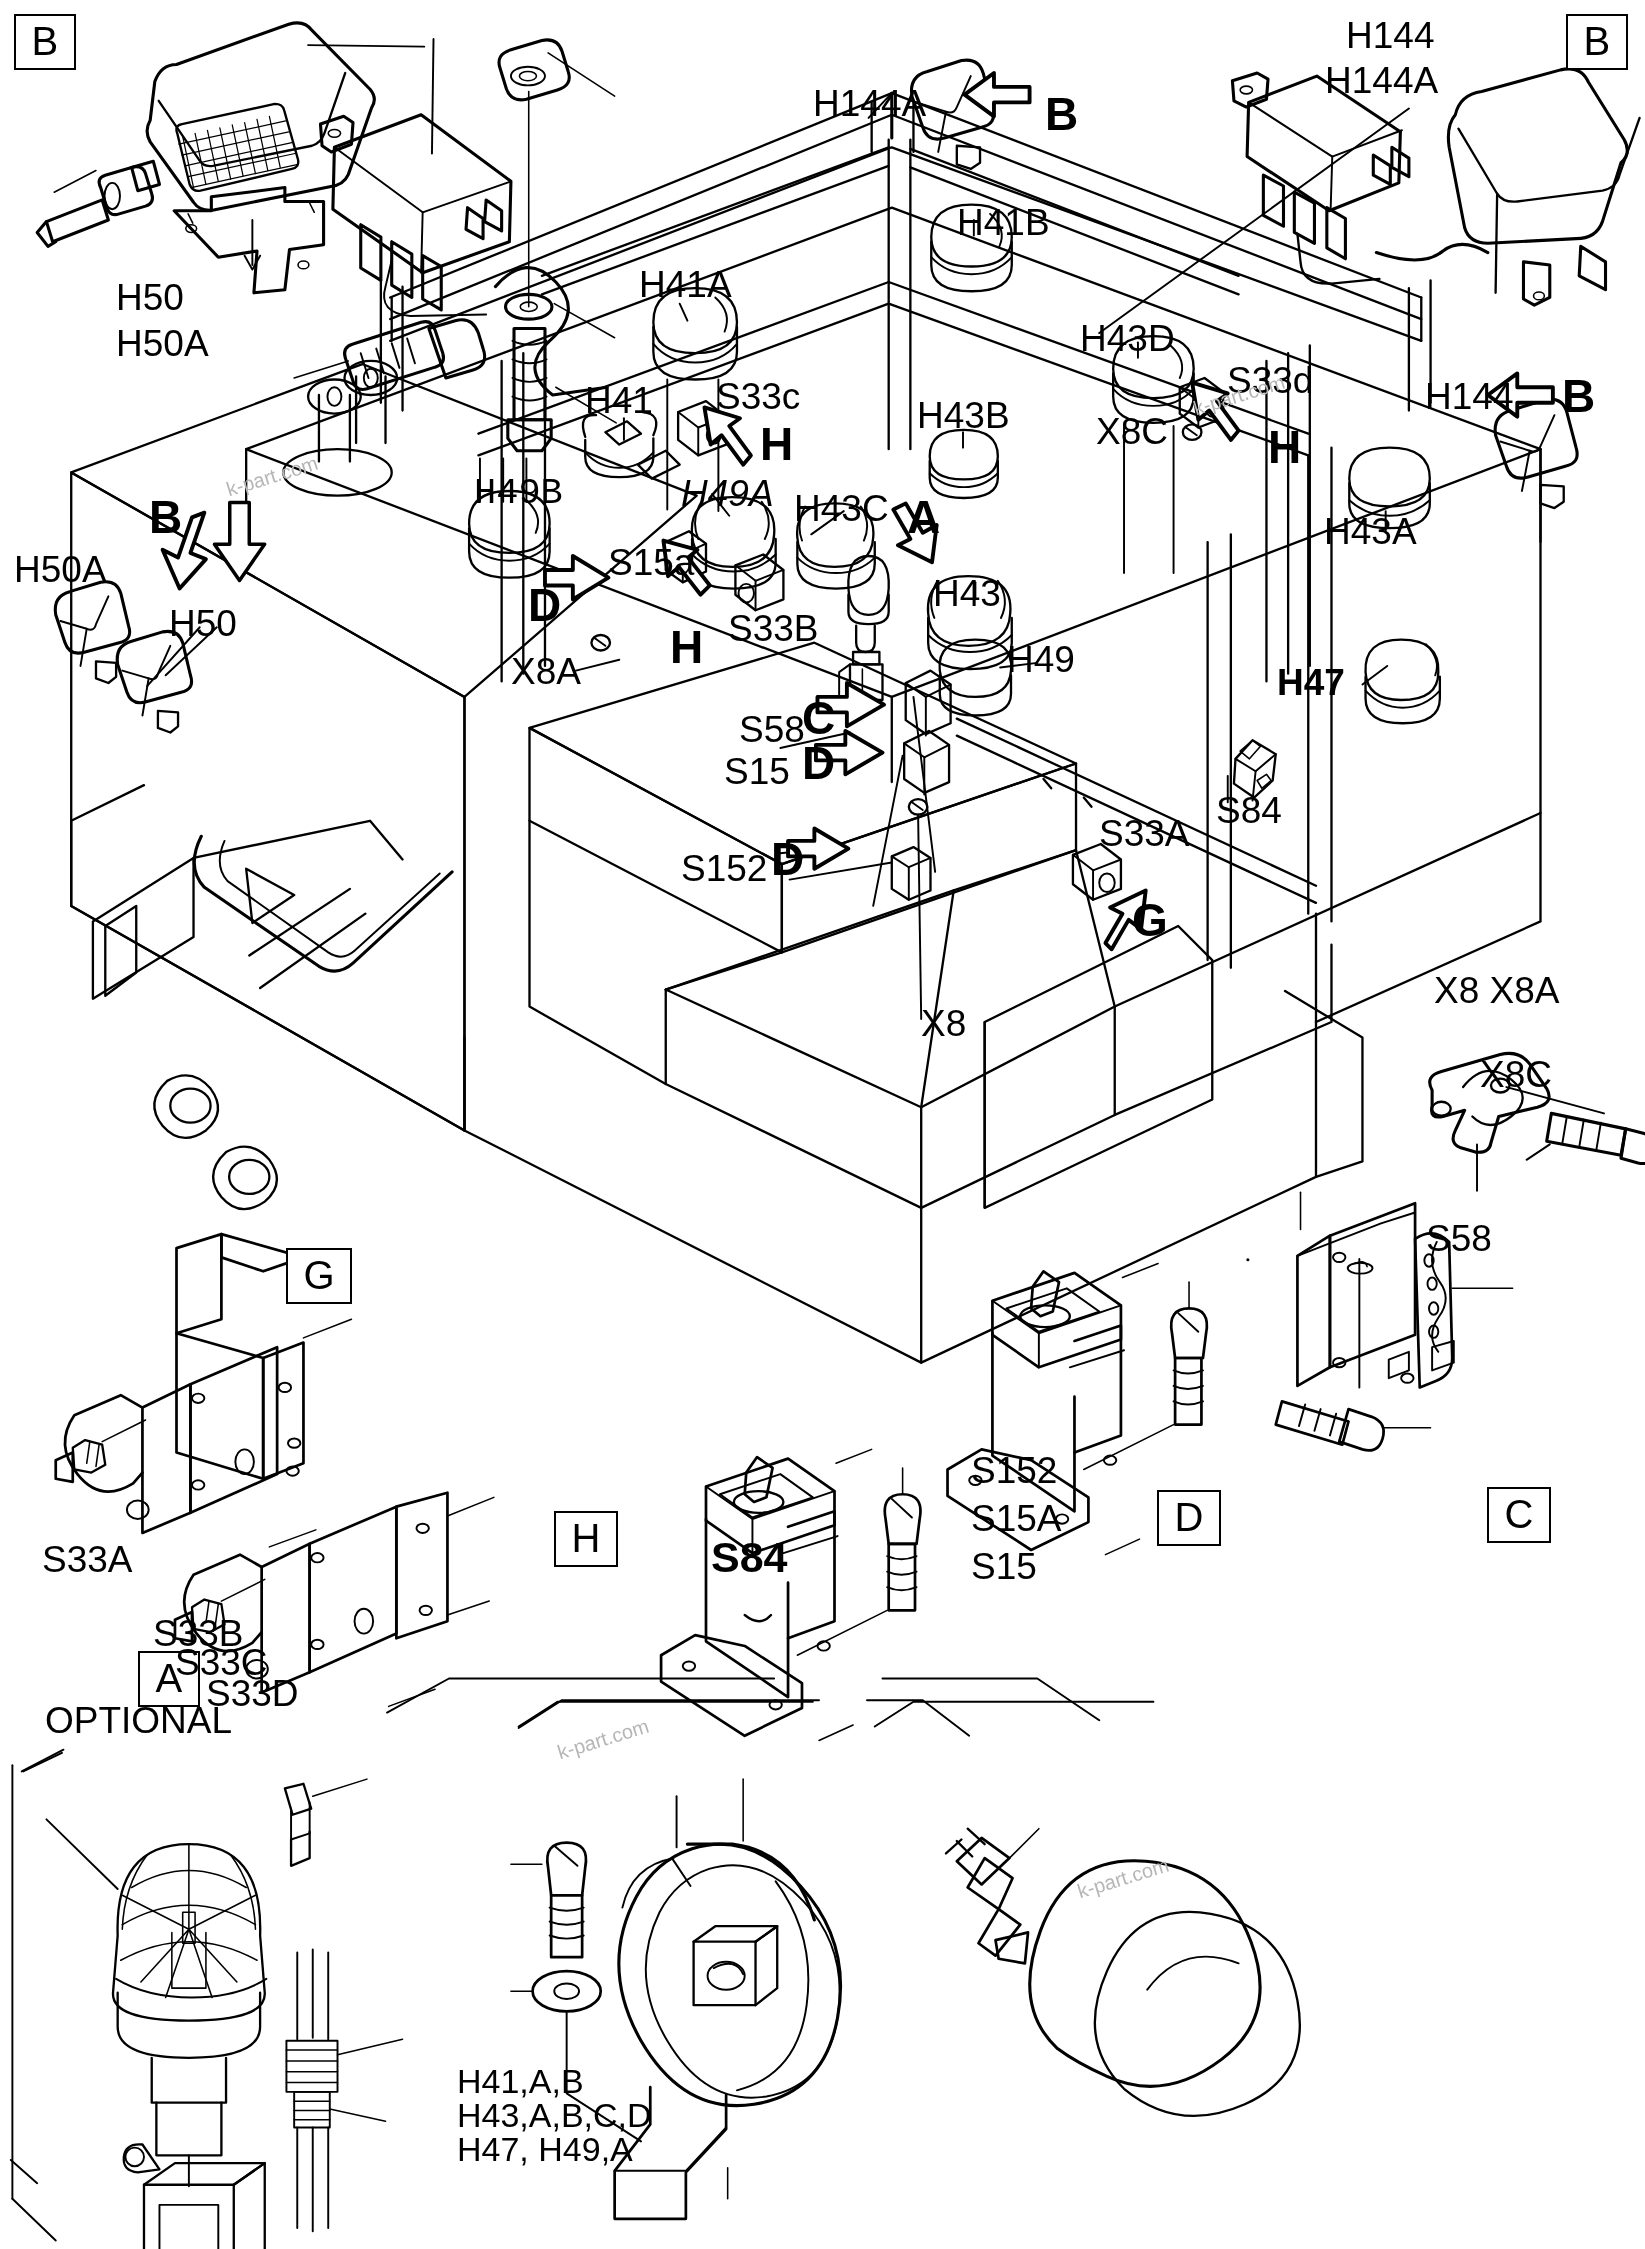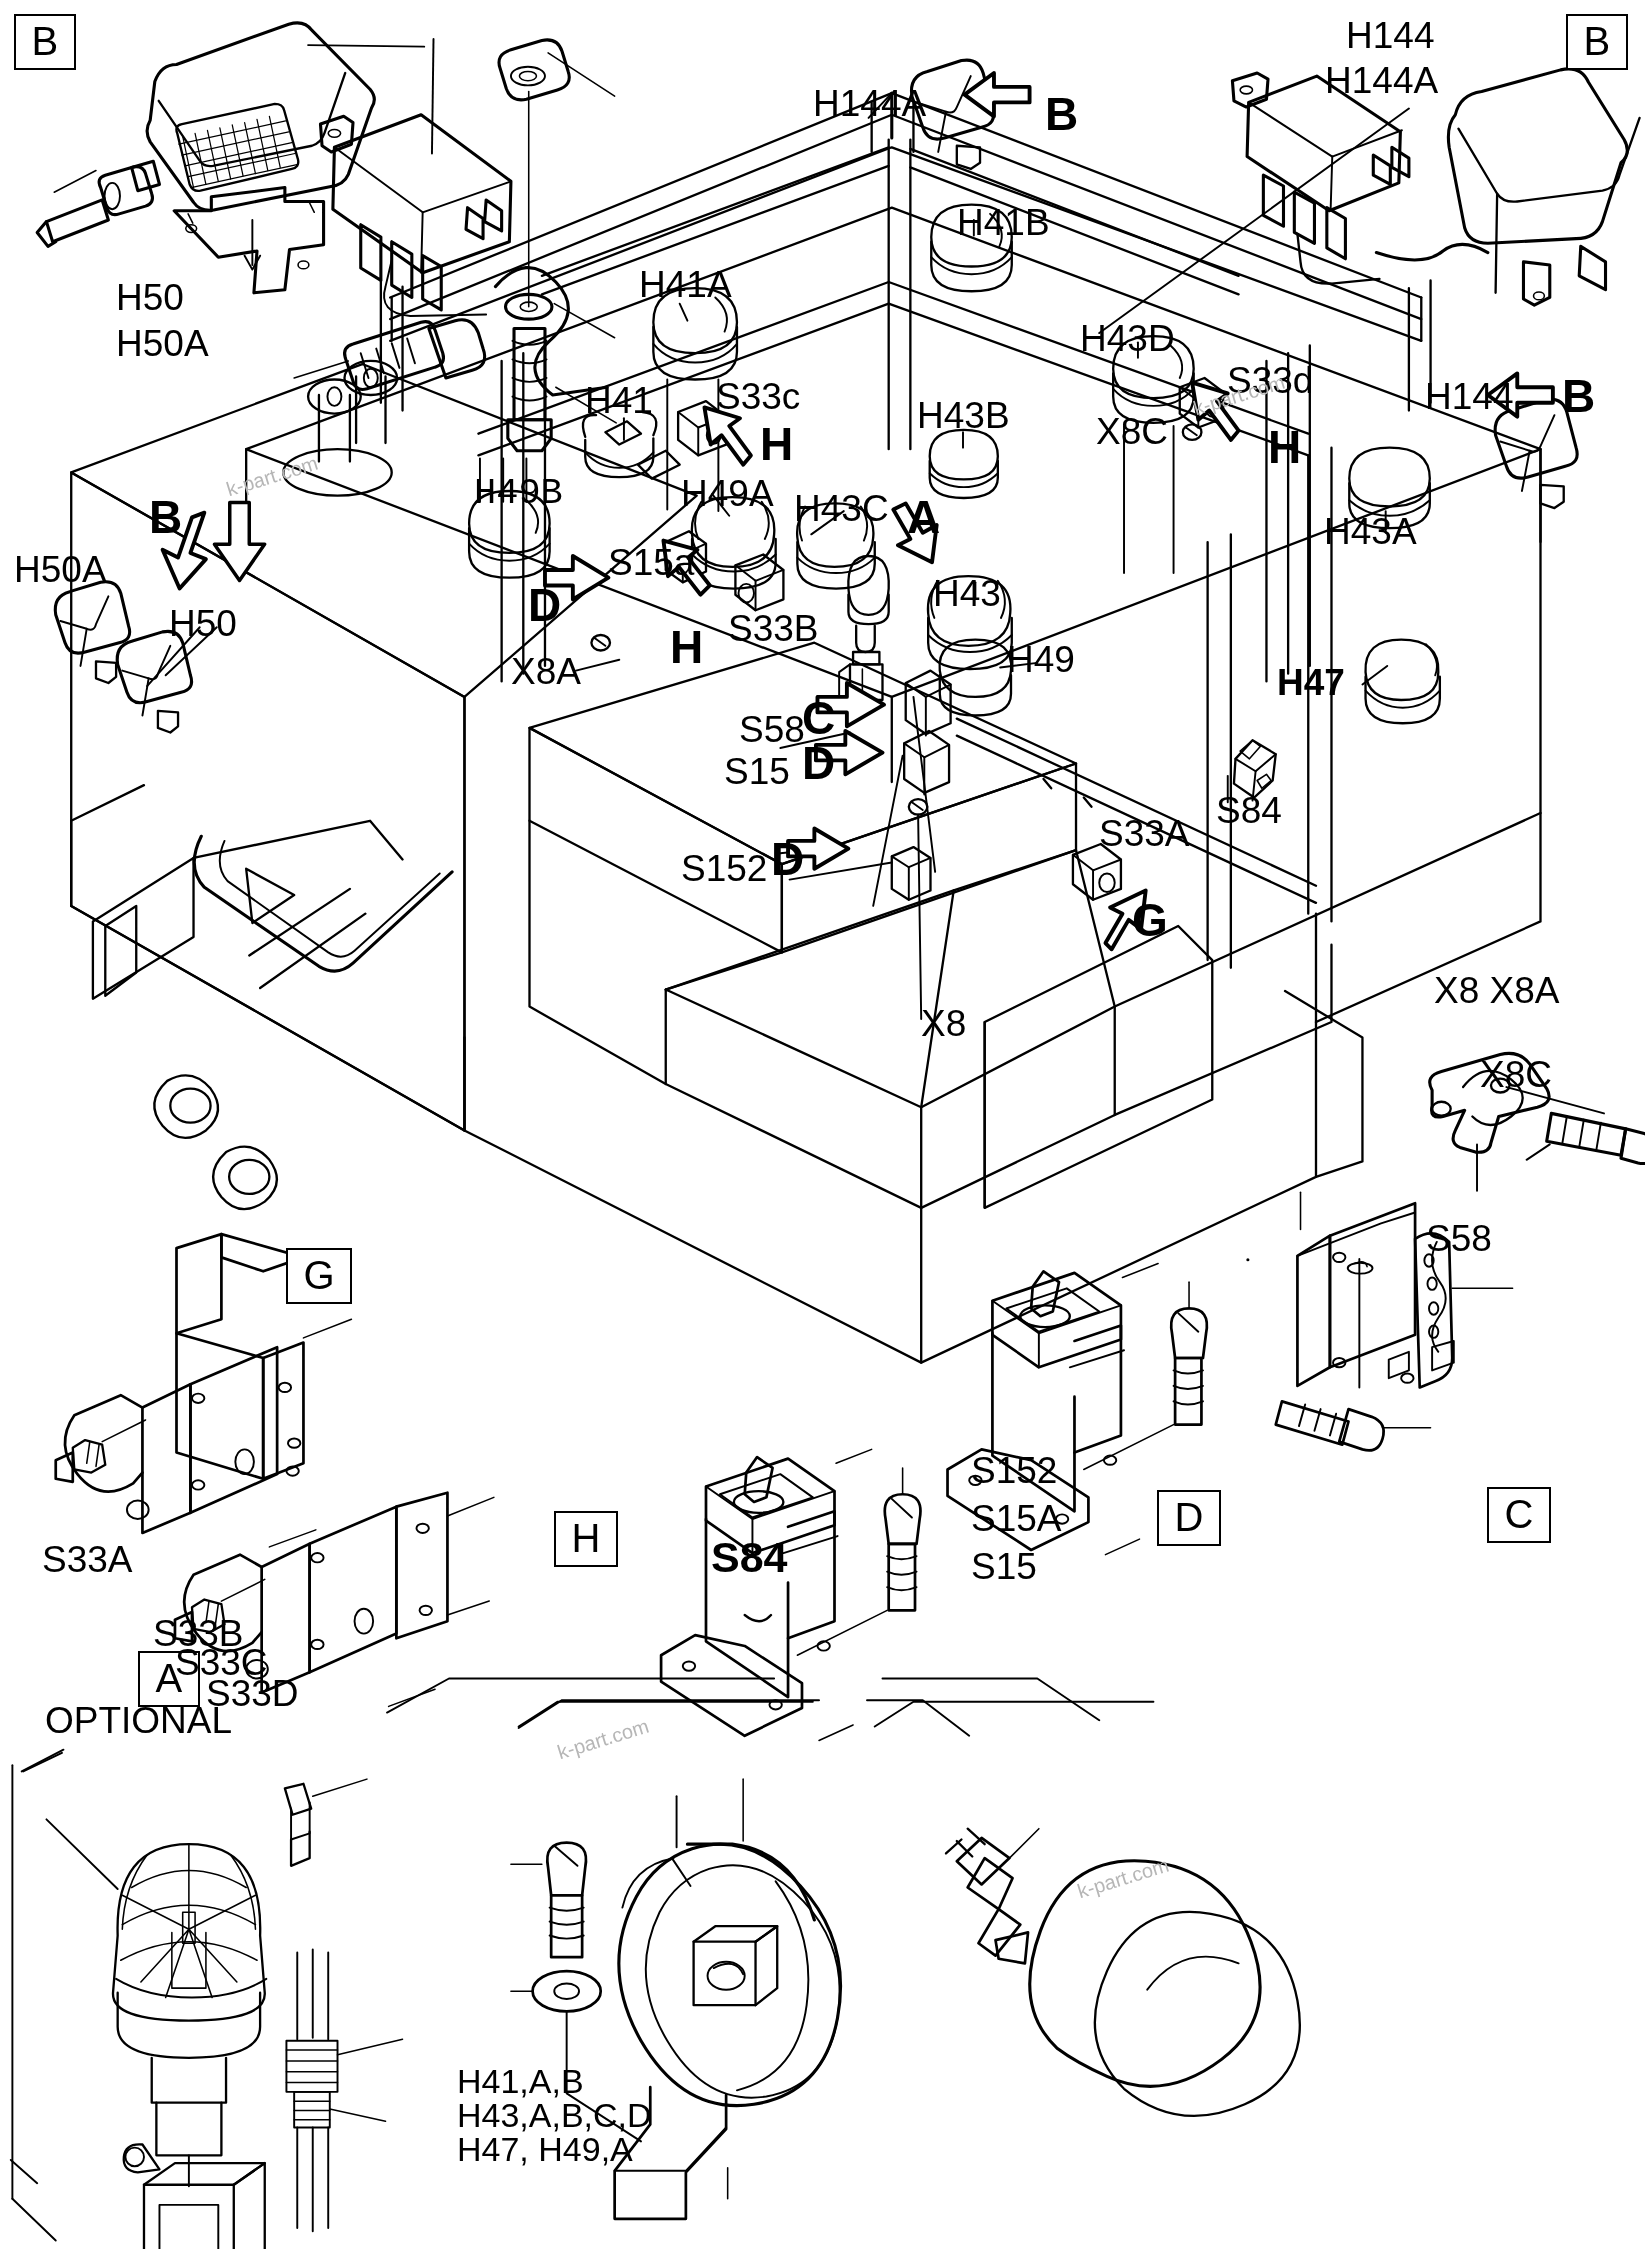--- a/index.html
+++ b/index.html
@@ -726,21 +726,21 @@
   <div class="lbl t48" style="left:1227px;top:362px;">S33d</div>
   <div class="lbl t48" style="left:1096px;top:413px;">X8C</div>
   <div class="lbl t60" style="left:1268px;top:424px;">H</div>
   <div class="lbl t48" style="left:1425px;top:378px;">H144</div>
   <div class="lbl t60" style="left:1562px;top:373px;">B</div>
   <div class="lbl t48" style="left:585px;top:382px;">H41</div>
   <div class="lbl t48" style="left:716px;top:378px;">S33c</div>
   <div class="lbl t60" style="left:760px;top:421px;">H</div>
   <div class="lbl t48" style="left:917px;top:397px;">H43B</div>
   <div class="lbl t48" style="left:474px;top:475px;font-family:Liberation Mono, monospace;">H49B</div>
-  <div class="lbl t48" style="left:681px;top:475px;">H49A</div>
+  <div class="lbl t48" style="left:681px;top:475px;font-style:italic;">H49A</div>
   <div class="lbl t48" style="left:794px;top:490px;">H43C</div>
   <div class="lbl t60" style="left:907px;top:494px;">A</div>
   <div class="lbl t48" style="left:1324px;top:513px;">H43A</div>
   <div class="lbl t48" style="left:608px;top:544px;">S15a</div>
   <div class="lbl t60" style="left:528px;top:582px;">D</div>
   <div class="lbl t48" style="left:728px;top:610px;">S33B</div>
   <div class="lbl t60" style="left:670px;top:624px;">H</div>
   <div class="lbl t48" style="left:933px;top:575px;">H43</div>
   <div class="lbl t48" style="left:511px;top:653px;">X8A</div>
   <div class="lbl t48" style="left:1007px;top:641px;text-align:center;">H49</div>

